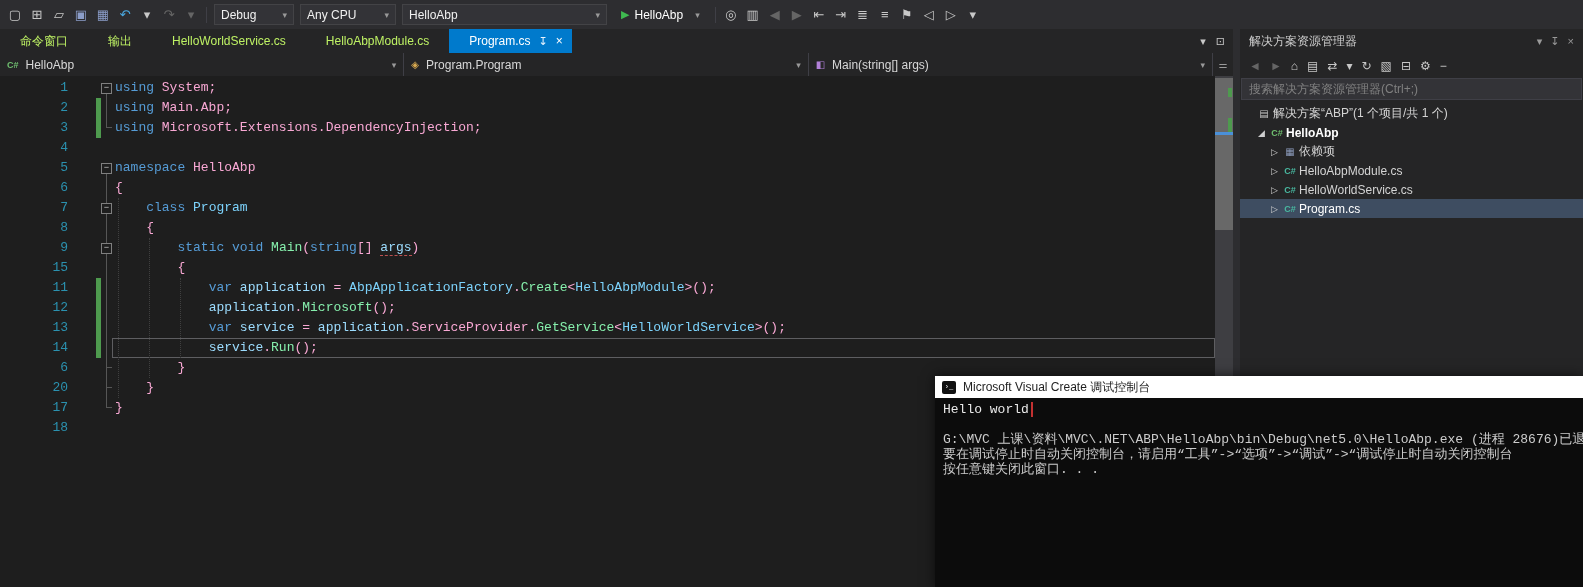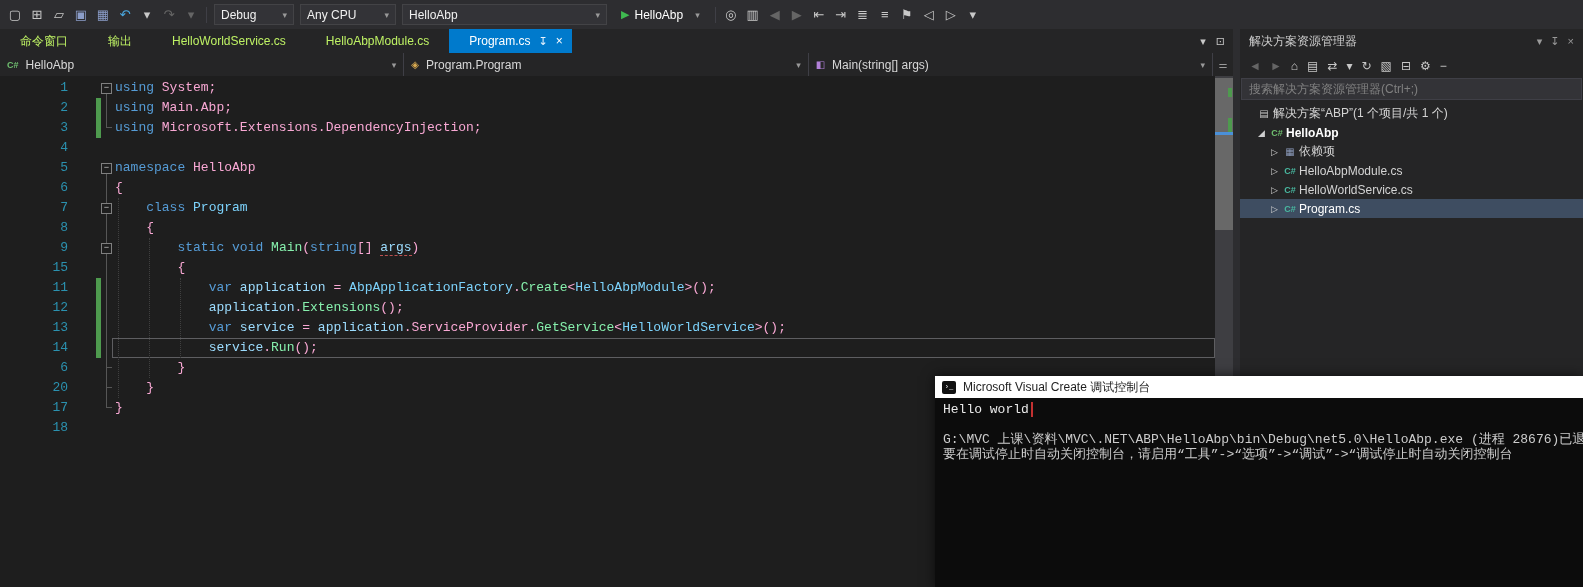--- a/index.html
+++ b/index.html
@@ -262,21 +262,21 @@
           <span class="lmargin">
             <span class="chbar g"></span>
           </span>
           <span class="ccode"><span class="tk-p">            </span><span class="tk-k">var</span><span class="tk-p"> </span><span class="tk-v">application</span><span class="tk-p"> = </span><span class="tk-t">AbpApplicationFactory</span><span class="tk-p">.</span><span class="tk-m">Create</span><span class="tk-p">&lt;</span><span class="tk-t">HelloAbpModule</span><span class="tk-p">&gt;();</span></span>
         </div>
         <div class="crow">
           <span class="lnum">12</span>
           <span class="lmargin">
             <span class="chbar g"></span>
           </span>
-          <span class="ccode"><span class="tk-p">            </span><span class="tk-v">application</span><span class="tk-p">.</span><span class="tk-m">Extensions</span><span class="tk-p">();</span></span>
+          <span class="ccode"><span class="tk-p">            </span><span class="tk-v">application</span><span class="tk-p">.</span><span class="tk-m">Microsoft</span><span class="tk-p">();</span></span>
         </div>
         <div class="crow">
           <span class="lnum">13</span>
           <span class="lmargin">
             <span class="chbar g"></span>
           </span>
           <span class="ccode"><span class="tk-p">            </span><span class="tk-k">var</span><span class="tk-p"> </span><span class="tk-v">service</span><span class="tk-p"> = </span><span class="tk-v">application</span><span class="tk-p">.ServiceProvider.</span><span class="tk-m">GetService</span><span class="tk-p">&lt;</span><span class="tk-t">HelloWorldService</span><span class="tk-p">&gt;();</span></span>
         </div>
         <div class="crow current">
           <span class="lnum">14</span>
@@ -387,16 +387,17 @@
   <div id="console-window">
     <div class="con-title">
       <span class="con-icon"></span>
       <span>Microsoft Visual Create 调试控制台</span>
     </div>
     <div class="con-body" id="console-body">
         <div class="cline"><span class="redbox">Hello world</span></div>
         <div class="cline"><span></span></div>
         <div class="cline"><span>G:\MVC 上课\资料\MVC\.NET\ABP\HelloAbp\bin\Debug\net5.0\HelloAbp.exe (进程 28676)已退出，代</span></div>
         <div class="cline"><span>要在调试停止时自动关闭控制台，请启用“工具”-&gt;“选项”-&gt;“调试”-&gt;“调试停止时自动关闭控制台</span></div>
+        <div class="cline"><span>按任意键关闭此窗口. . .</span></div>
       </div>
   </div>
 
 </div>
 
 </body></html>

